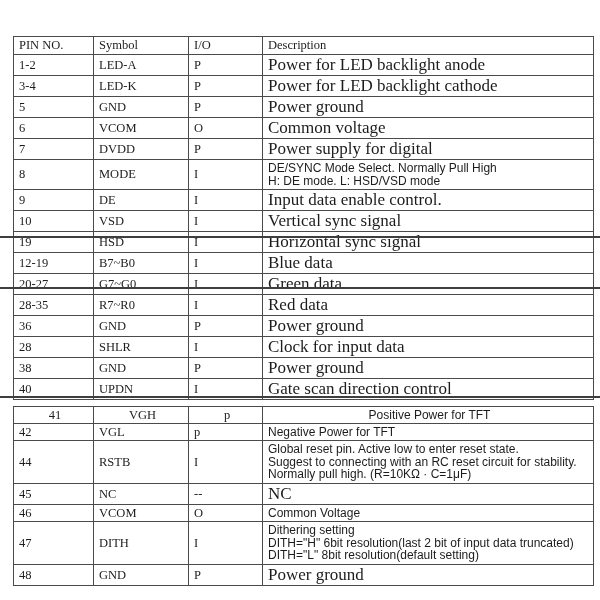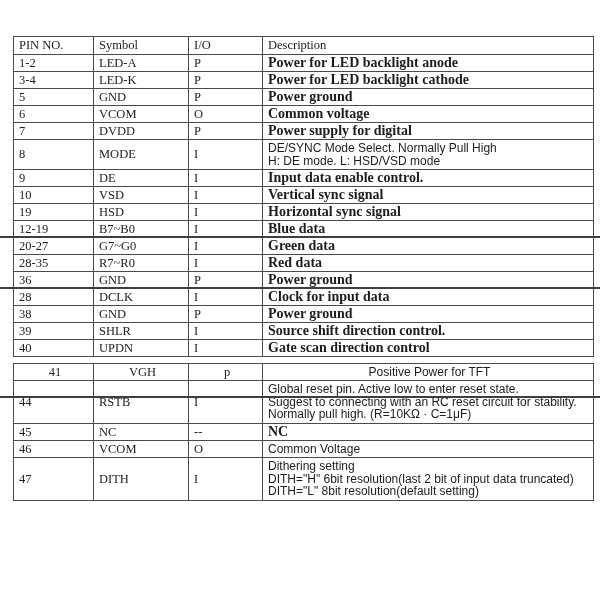--- a/index.html
+++ b/index.html
@@ -36,22 +36,21 @@
     font-weight: normal;
     text-align: left;
     height: 17px;
   }
   .c-pin, .c-sym, .c-io {
     font-family: "Liberation Serif", serif;
     font-size: 12.5px;
   }
   td.serif {
     font-family: "Liberation Serif", serif;
-    font-size: 14px;
-    font-weight: bold;
+    font-size: 17px;
   }
   td.sans {
     font-family: Liberation Sans, sans-serif;
     font-size: 12px;
     line-height: 12.6px;
   }
   td.sans div, td.serif div { white-space: nowrap; }
   .page-rule {
     position: absolute;
     left: 0;
@@ -182,40 +181,32 @@
           <tr class="rule-below" style="height: 17px;">
     <td class="c-pin">36</td>
     <td class="c-sym">GND</td>
     <td class="c-io">P</td>
     <td class="c-desc serif">
               <div>Power ground</div>
             </td>
   </tr>
           <tr style="height: 17px;">
     <td class="c-pin">28</td>
-    <td class="c-sym">DCLK</td>
+    <td class="c-sym">SHLR</td>
     <td class="c-io">I</td>
     <td class="c-desc serif">
               <div>Clock for input data</div>
             </td>
   </tr>
           <tr style="height: 17px;">
     <td class="c-pin">38</td>
     <td class="c-sym">GND</td>
     <td class="c-io">P</td>
     <td class="c-desc serif">
               <div>Power ground</div>
-            </td>
-  </tr>
-          <tr style="height: 17px;">
-    <td class="c-pin">39</td>
-    <td class="c-sym">SHLR</td>
-    <td class="c-io">I</td>
-    <td class="c-desc serif">
-              <div>Source shift direction control.</div>
             </td>
   </tr>
           <tr style="height: 17px;">
     <td class="c-pin">40</td>
     <td class="c-sym">UPDN</td>
     <td class="c-io">I</td>
     <td class="c-desc serif">
               <div>Gate scan direction control</div>
             </td>
   </tr>
@@ -233,20 +224,28 @@
       </colgroup>
       <tbody>
           <tr style="height: 17px; text-align: center;">
     <td class="c-pin">41</td>
     <td class="c-sym">VGH</td>
     <td class="c-io">p</td>
     <td class="c-desc sans">
               <div>Positive Power for TFT</div>
             </td>
   </tr>
+          <tr class="rule-below" style="height: 17px;">
+    <td class="c-pin">42</td>
+    <td class="c-sym">VGL</td>
+    <td class="c-io">p</td>
+    <td class="c-desc sans">
+              <div>Negative Power for TFT</div>
+            </td>
+  </tr>
           <tr style="height: 43px;">
     <td class="c-pin">44</td>
     <td class="c-sym">RSTB</td>
     <td class="c-io">I</td>
     <td class="c-desc sans">
               <div>Global reset pin. Active low to enter reset state.</div>
               <div>Suggest to connecting with an RC reset circuit for stability.</div>
               <div>Normally pull high. (R=10KΩ · C=1μF)</div>
             </td>
   </tr>
@@ -267,20 +266,28 @@
             </td>
   </tr>
           <tr style="height: 43px;">
     <td class="c-pin">47</td>
     <td class="c-sym">DITH</td>
     <td class="c-io">I</td>
     <td class="c-desc sans">
               <div>Dithering setting</div>
               <div>DITH="H" 6bit resolution(last 2 bit of input data truncated)</div>
               <div>DITH="L" 8bit resolution(default setting)</div>
+            </td>
+  </tr>
+          <tr style="height: 17px;">
+    <td class="c-pin">48</td>
+    <td class="c-sym">GND</td>
+    <td class="c-io">P</td>
+    <td class="c-desc serif">
+              <div>Power ground</div>
             </td>
   </tr>
         </tbody>
     </table>
 
   </div>
 <div class="page-rule" style="top: 236px;"></div>
     <div class="page-rule" style="top: 287px;"></div>
     <div class="page-rule" style="top: 396px;"></div>
   </div>

